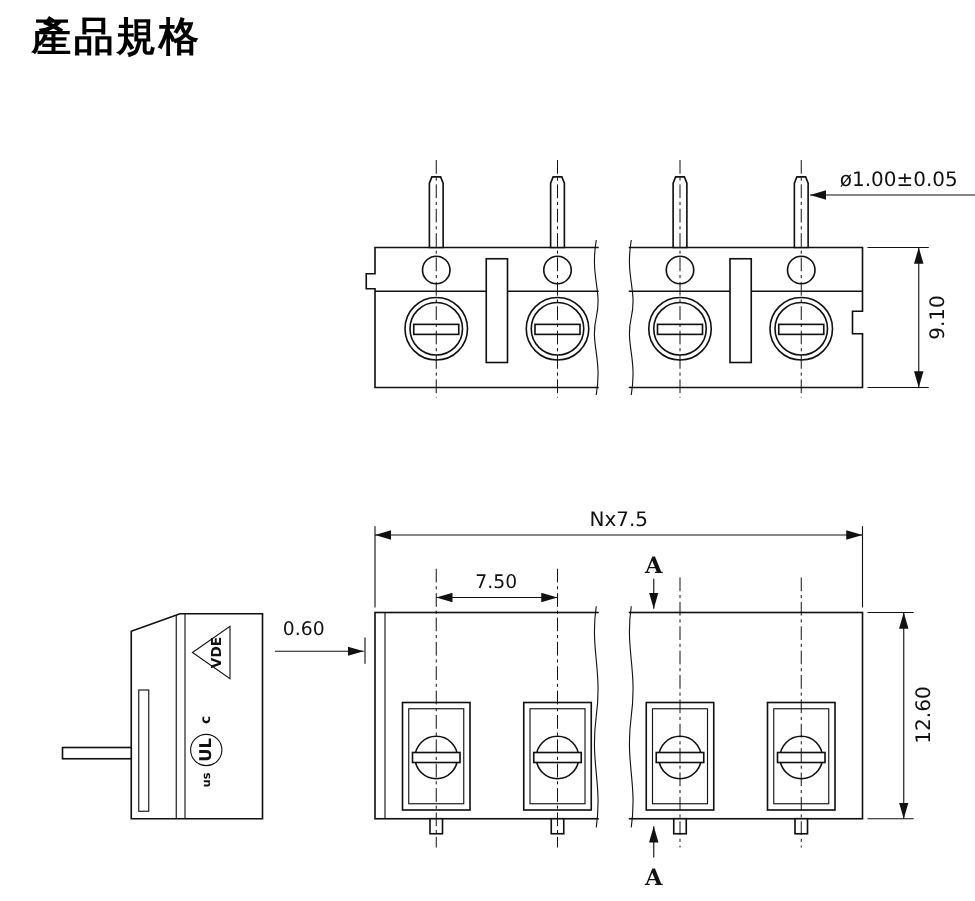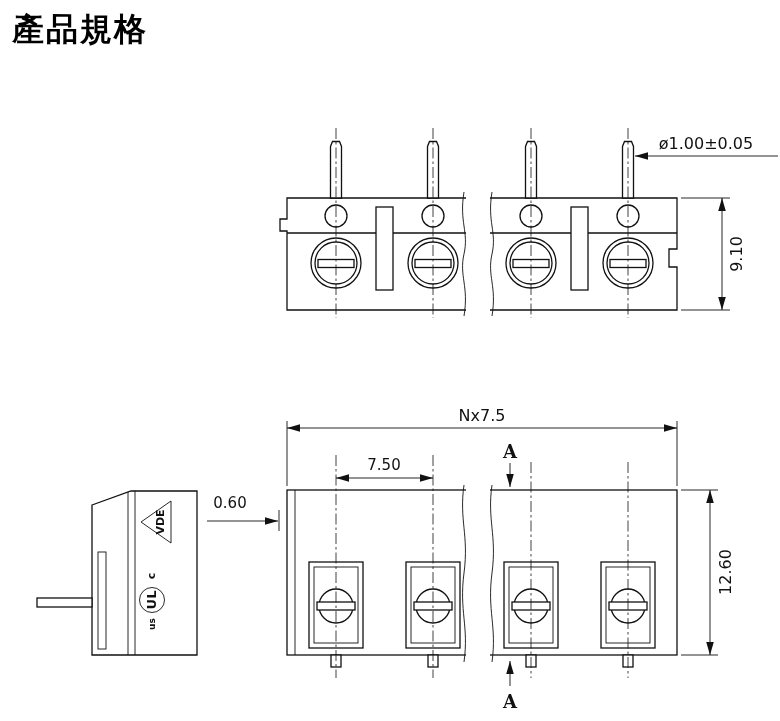--- a/index.html
+++ b/index.html
@@ -1,16 +1,16 @@
 <!DOCTYPE html>
 <html><head>
 <meta charset="utf-8">
 <style>
   html,body{margin:0;padding:0;background:#fff;width:780px;height:721px;overflow:hidden;}
-  .page{position:relative;width:692px;height:721px;background:#fff;}
+  .page{position:relative;width:692px;height:721px;background:#fff;margin-left:13px;}
   h1.title{position:absolute;left:12px;top:8px;margin:0;font:bold 32px "DejaVu Sans",sans-serif;color:#000;letter-spacing:2px;}
   svg{position:absolute;left:0;top:0;}
   .obj{stroke:#111;stroke-width:1.3;fill:none;}
   .objw{stroke:#111;stroke-width:1.3;fill:#fff;}
   .thin{stroke:#111;stroke-width:0.9;fill:none;}
   .cl{stroke:#111;stroke-width:0.8;fill:none;stroke-dasharray:11 3 2.5 3;}
   .dimline{stroke:#111;stroke-width:0.9;fill:none;}
   .white{fill:#fff;stroke:none;}
   text{fill:#111;}
   .dim{font:15px "DejaVu Sans",sans-serif;}

